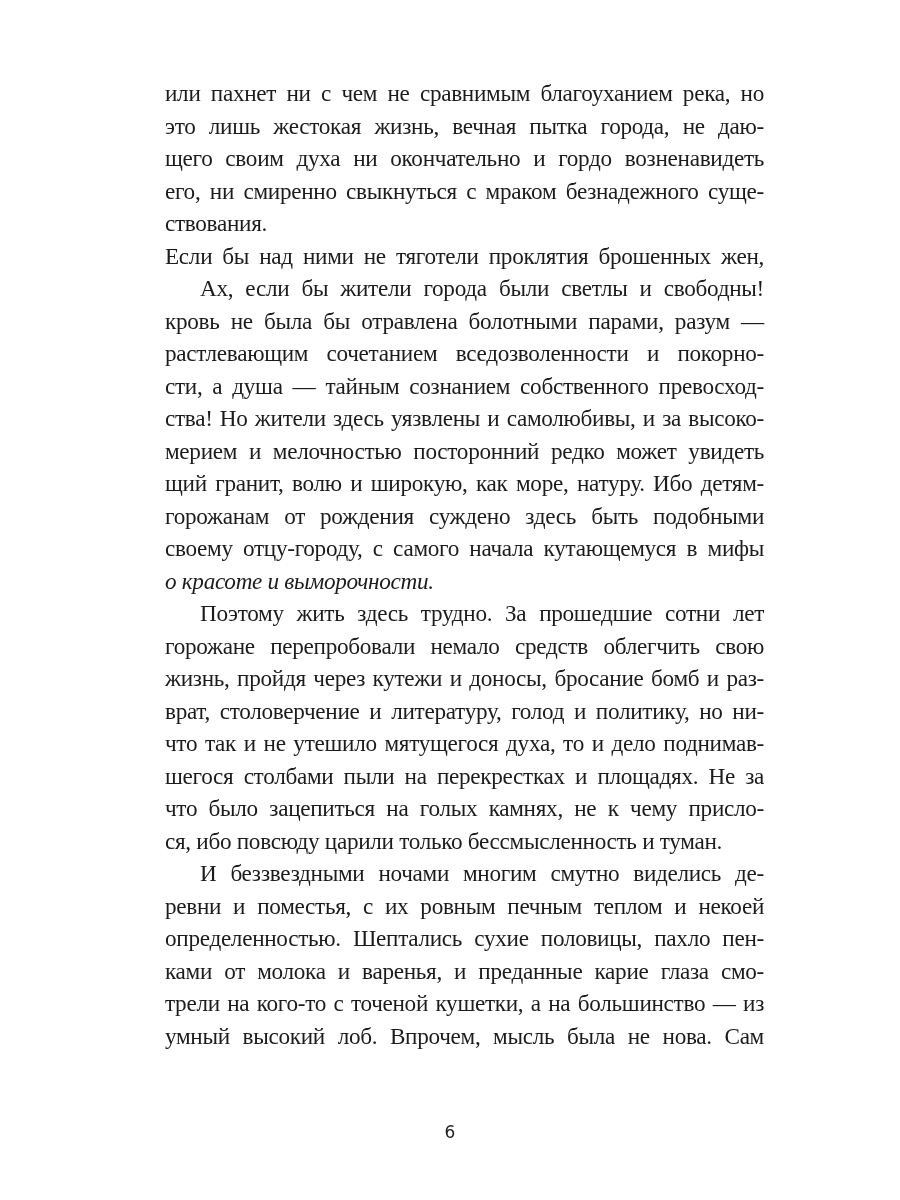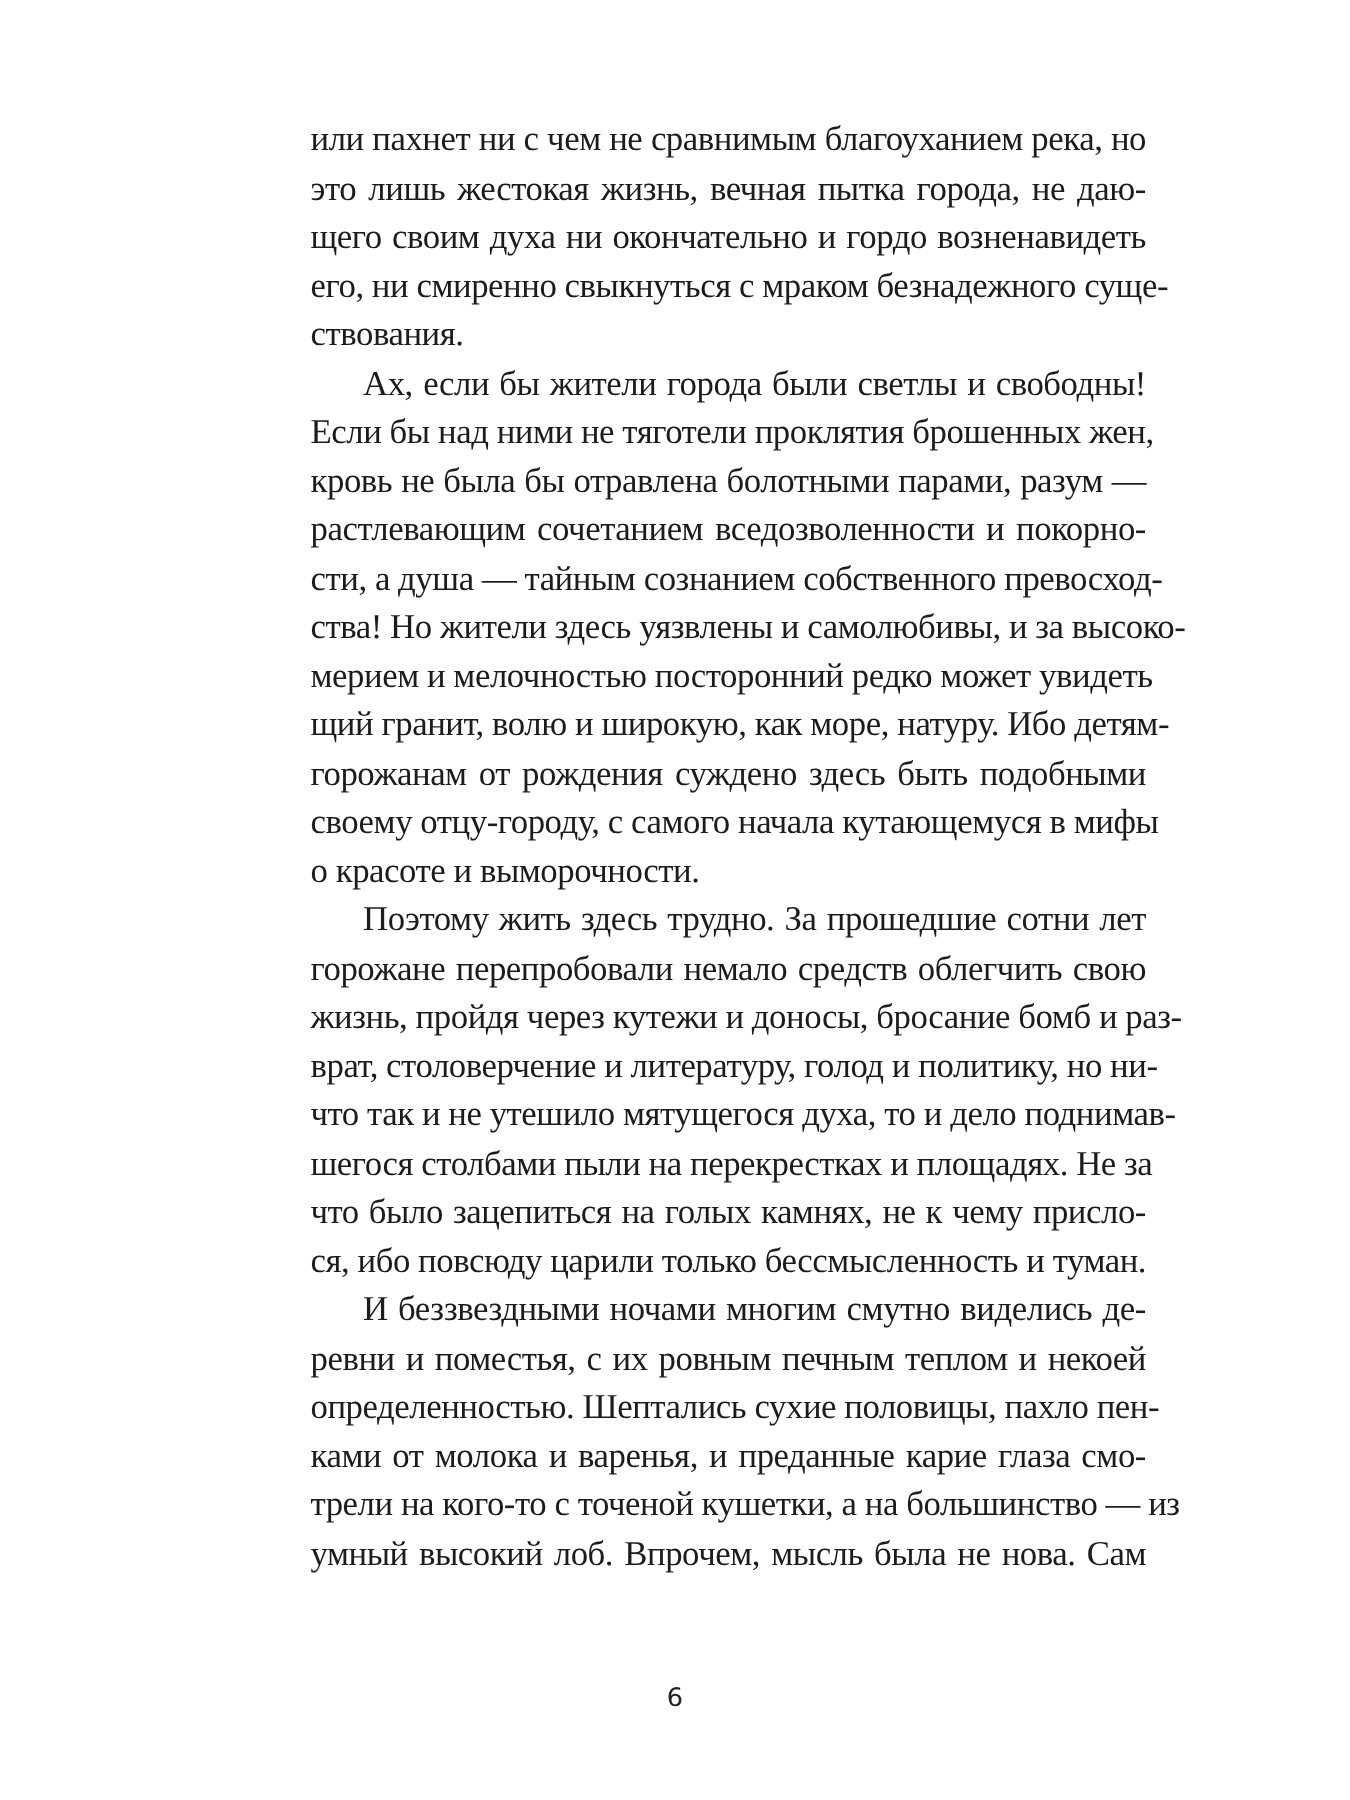--- a/index.html
+++ b/index.html
@@ -14,21 +14,20 @@
     color: #1c1c1c;
   }
   .line {
     display: block;
     height: 32.5px;
     line-height: 32.5px;
     white-space: nowrap;
     text-align: justify;
     text-align-last: justify;
     letter-spacing: -0.3px;
-    margin-left: 42px;
   }
   .line.last { text-align-last: left; }
   .line.indent { padding-left: 35px; }
   .folio {
     position: absolute;
     left: 0; right: 0;
     top: 1122px;
     text-align: center;
     font-family: "DejaVu Sans", sans-serif;
     font-size: 17px;
@@ -42,31 +41,31 @@
 
   <div>
     <span class="line">или пахнет ни с чем не сравнимым благоуханием река, но</span>
     <span class="line">это лишь жестокая жизнь, вечная пытка города, не даю-</span>
     <span class="line">щего своим духа ни окончательно и гордо возненавидеть</span>
     <span class="line">его, ни смиренно свыкнуться с мраком безнадежного суще-</span>
     <span class="line last" style="display: block;">ствования.</span>
   </div>
 
   <div>
+    <span class="line">Если бы над ними не тяготели проклятия брошенных жен,</span>
     <span class="line indent">Ах, если бы жители города были светлы и свободны!</span>
-    <span class="line">Если бы над ними не тяготели проклятия брошенных жен,</span>
     <span class="line">кровь не была бы отравлена болотными парами, разум —</span>
     <span class="line">растлевающим сочетанием вседозволенности и покорно-</span>
     <span class="line">сти, а душа — тайным сознанием собственного превосход-</span>
     <span class="line">ства! Но жители здесь уязвлены и самолюбивы, и за высоко-</span>
     <span class="line">мерием и мелочностью посторонний редко может увидеть</span>
     <span class="line">щий гранит, волю и широкую, как море, натуру. Ибо детям-</span>
     <span class="line">горожанам от рождения суждено здесь быть подобными</span>
     <span class="line">своему отцу-городу, с самого начала кутающемуся в мифы</span>
-    <span class="line last" style="display: block;">о красоте и выморочности.</span>
+    <span class="line last" style="display: block; font-style: italic;">о красоте и выморочности.</span>
   </div>
 
   <div>
     <span class="line indent">Поэтому жить здесь трудно. За прошедшие сотни лет</span>
     <span class="line">горожане перепробовали немало средств облегчить свою</span>
     <span class="line">жизнь, пройдя через кутежи и доносы, бросание бомб и раз-</span>
     <span class="line">врат, столоверчение и литературу, голод и политику, но ни-</span>
     <span class="line">что так и не утешило мятущегося духа, то и дело поднимав-</span>
     <span class="line">шегося столбами пыли на перекрестках и площадях. Не за</span>
     <span class="line">что было зацепиться на голых камнях, не к чему присло-</span>

